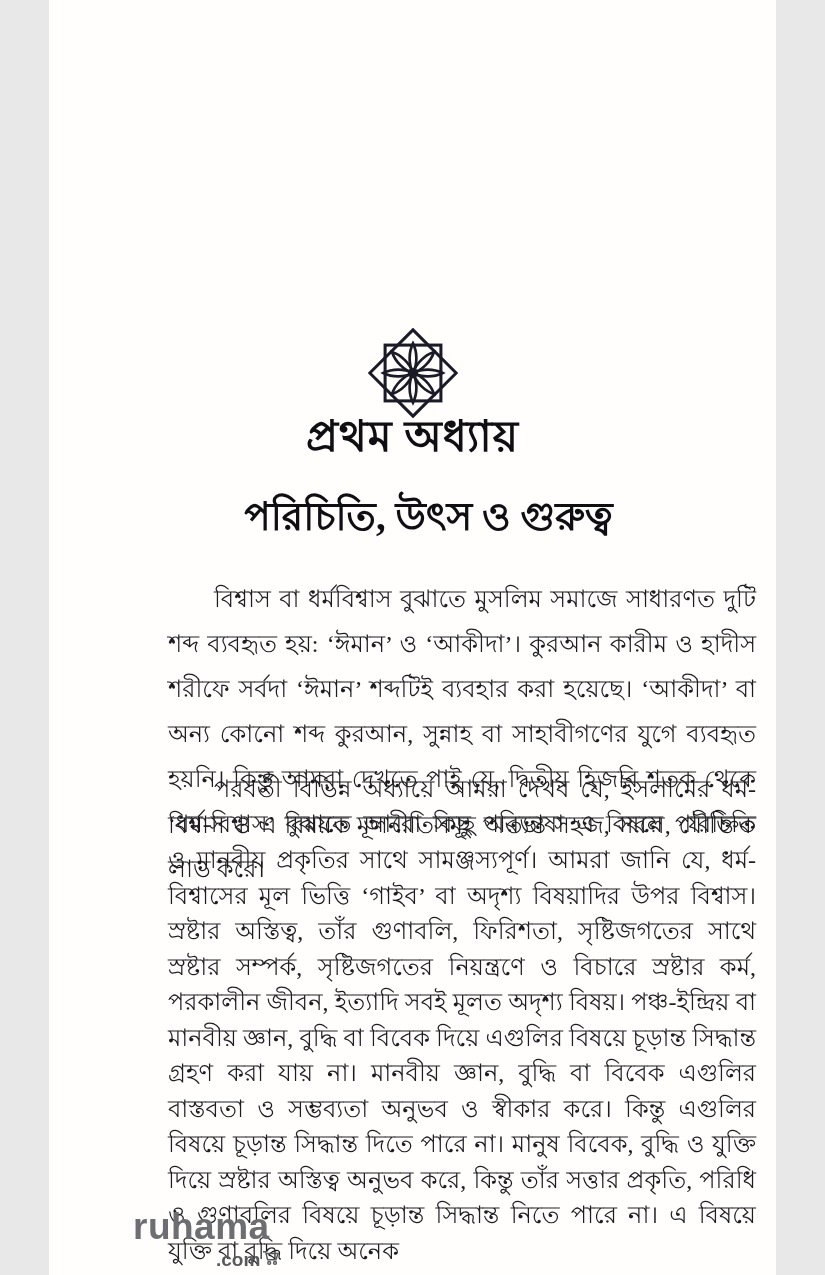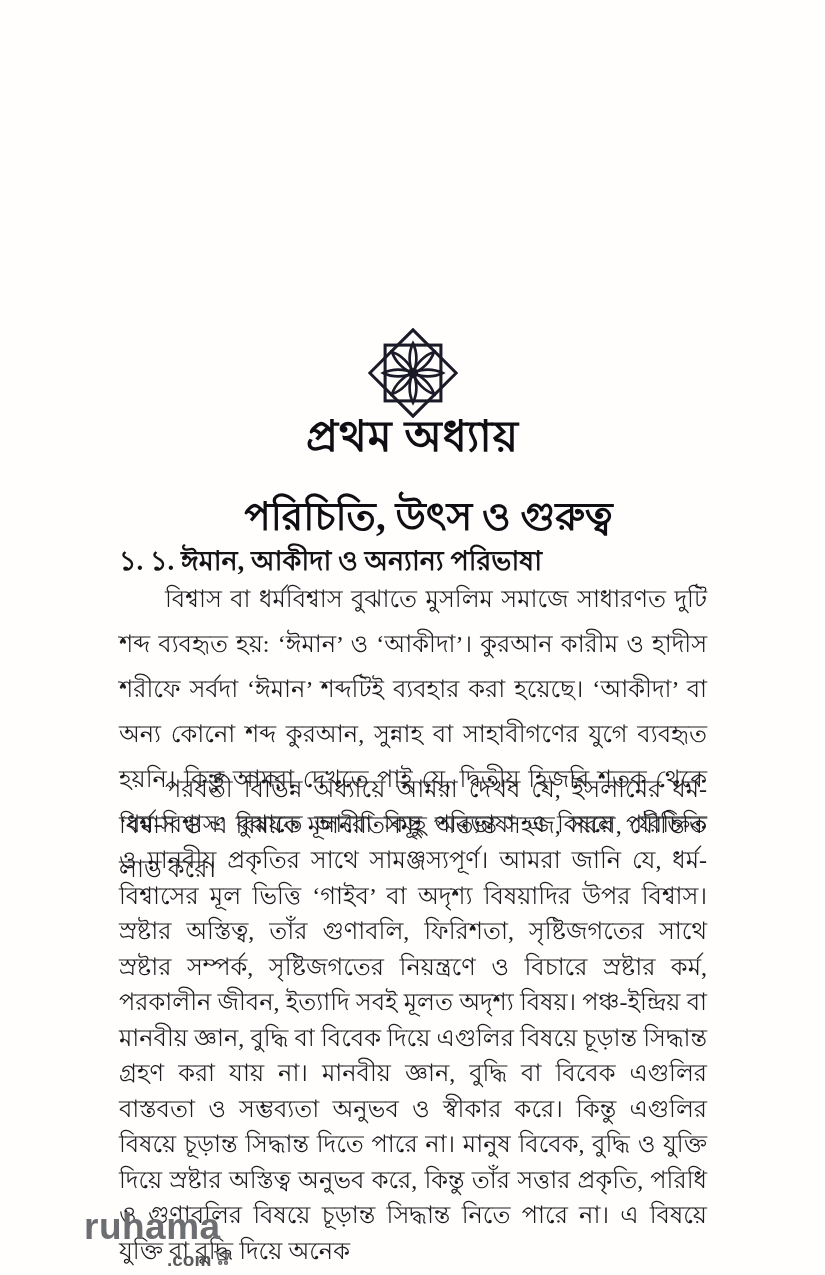--- a/index.html
+++ b/index.html
@@ -1,18 +1,18 @@
 <!DOCTYPE html>
 <html><head>
 <meta charset="utf-8">
 <style>
   html,body { margin:0; padding:0; background:#e8e8e8; }
   .page {
     position:relative;
-    width:825px; height:1275px;
+    width:727px; height:1275px;
     margin:0 auto;
     background:#fffefc;
     overflow:hidden;
     font-family:"Liberation Serif", serif;
   }
   .ornament {
     position:absolute;
     top:328px; left:50%;
     transform:translateX(-50%);
     width:90px; height:90px;
@@ -133,21 +133,20 @@
           <path d="M50 50 C45 40,45 27,50 17 C55 27,55 40,50 50 Z" transform="rotate(315 50 50)"></path>
         </g>
         <circle cx="50" cy="50" r="4" fill="#1b1b28"></circle>
       </g>
     </svg>
   </div>
 
   <h1 class="chapter-title">প্রথম অধ্যায়</h1>
   <h2 class="chapter-subtitle">পরিচিতি, উৎস ও গুরুত্ব</h2>
 
-  <h3 class="section-heading">১. ১. ঈমান, আকীদা ও অন্যান্য পরিভাষা</h3>
 
   <p class="body-para para-1">বিশ্বাস বা ধর্মবিশ্বাস বুঝাতে মুসলিম সমাজে সাধারণত দুটি শব্দ ব্যবহৃত হয়: ‘ঈমান’ ও ‘আকীদা’। কুরআন কারীম ও হাদীস শরীফে সর্বদা ‘ঈমান’ শব্দটিই ব্যবহার করা হয়েছে। ‘আকীদা’ বা অন্য কোনো শব্দ কুরআন, সুন্নাহ বা সাহাবীগণের যুগে ব্যবহৃত হয়নি। কিন্তু আমরা দেখতে পাই যে, দ্বিতীয় হিজরি শতক থেকে ‘ধর্ম-বিশ্বাস’ বুঝাতে আরো কিছু পরিভাষা এ বিষয়ে পরিচিতি লাভ করে।</p>
   <p class="body-para para-2">পরবর্তী বিভিন্ন অধ্যায়ে আমরা দেখব যে, ইসলামের ধর্ম-বিশ্বাস ও এ বিষয়ক মূলনীতিসমূহ অত্যন্ত সহজ, সরল, যৌক্তিক ও মানবীয় প্রকৃতির সাথে সামঞ্জস্যপূর্ণ। আমরা জানি যে, ধর্ম-বিশ্বাসের মূল ভিত্তি ‘গাইব’ বা অদৃশ্য বিষয়াদির উপর বিশ্বাস। স্রষ্টার অস্তিত্ব, তাঁর গুণাবলি, ফিরিশতা, সৃষ্টিজগতের সাথে স্রষ্টার সম্পর্ক, সৃষ্টিজগতের নিয়ন্ত্রণে ও বিচারে স্রষ্টার কর্ম, পরকালীন জীবন, ইত্যাদি সবই মূলত অদৃশ্য বিষয়। পঞ্চ-ইন্দ্রিয় বা মানবীয় জ্ঞান, বুদ্ধি বা বিবেক দিয়ে এগুলির বিষয়ে চূড়ান্ত সিদ্ধান্ত গ্রহণ করা যায় না। মানবীয় জ্ঞান, বুদ্ধি বা বিবেক এগুলির বাস্তবতা ও সম্ভব্যতা অনুভব ও স্বীকার করে। কিন্তু এগুলির বিষয়ে চূড়ান্ত সিদ্ধান্ত দিতে পারে না। মানুষ বিবেক, বুদ্ধি ও যুক্তি দিয়ে স্রষ্টার অস্তিত্ব অনুভব করে, কিন্তু তাঁর সত্তার প্রকৃতি, পরিধি ও গুণাবলির বিষয়ে চূড়ান্ত সিদ্ধান্ত নিতে পারে না। এ বিষয়ে যুক্তি বা বুদ্ধি দিয়ে অনেক</p>
 
   <div class="watermark">
     <div class="brand-row">
       <span class="brand-gray">ruhama</span>
     </div>
     <div class="brand-sub">
       <span class="brand-com">.com</span>

